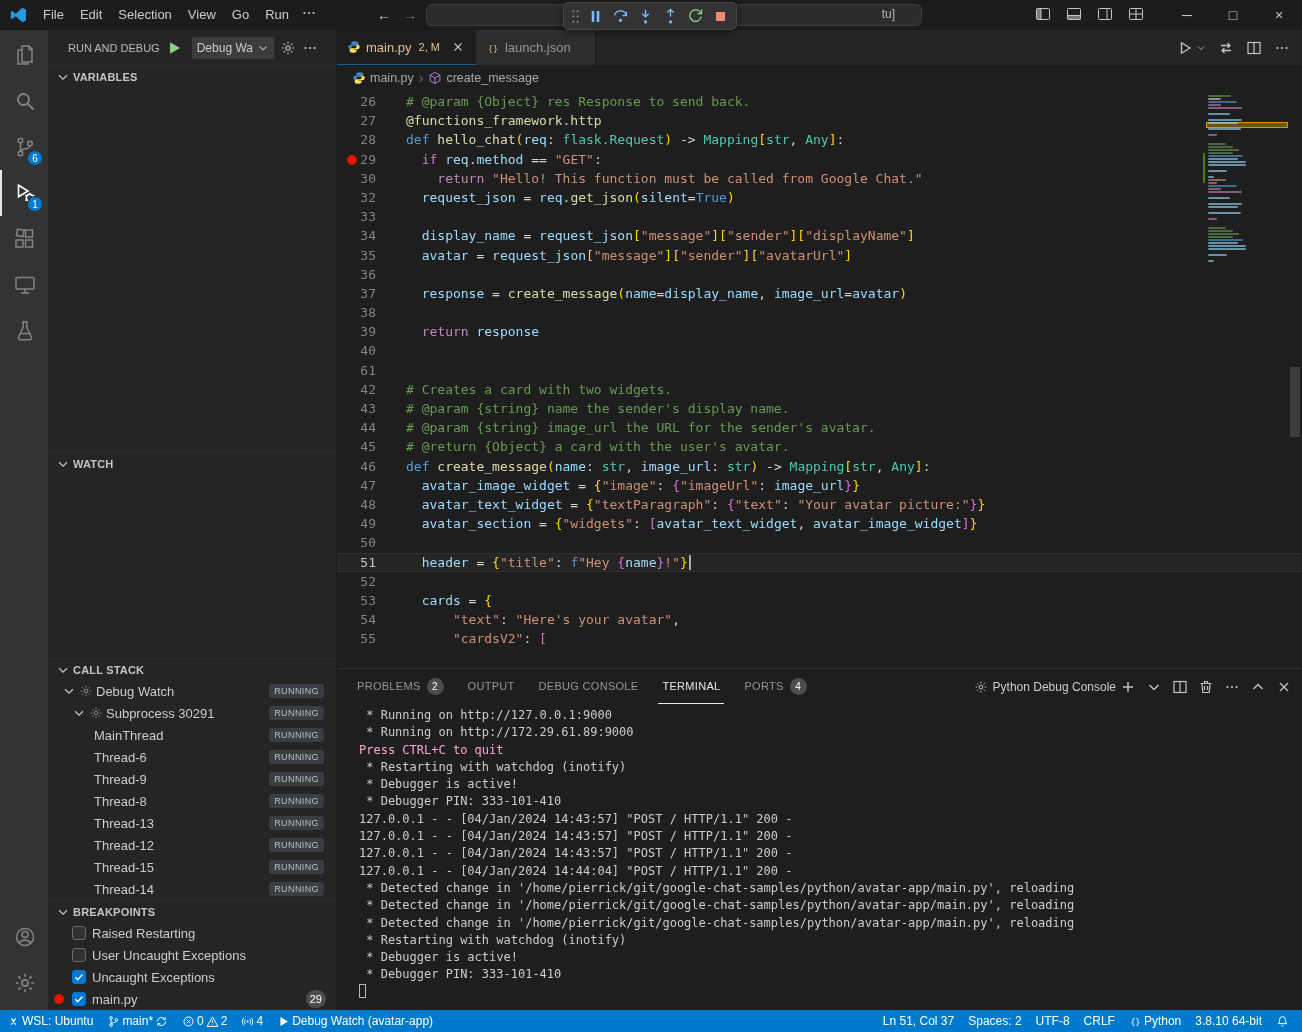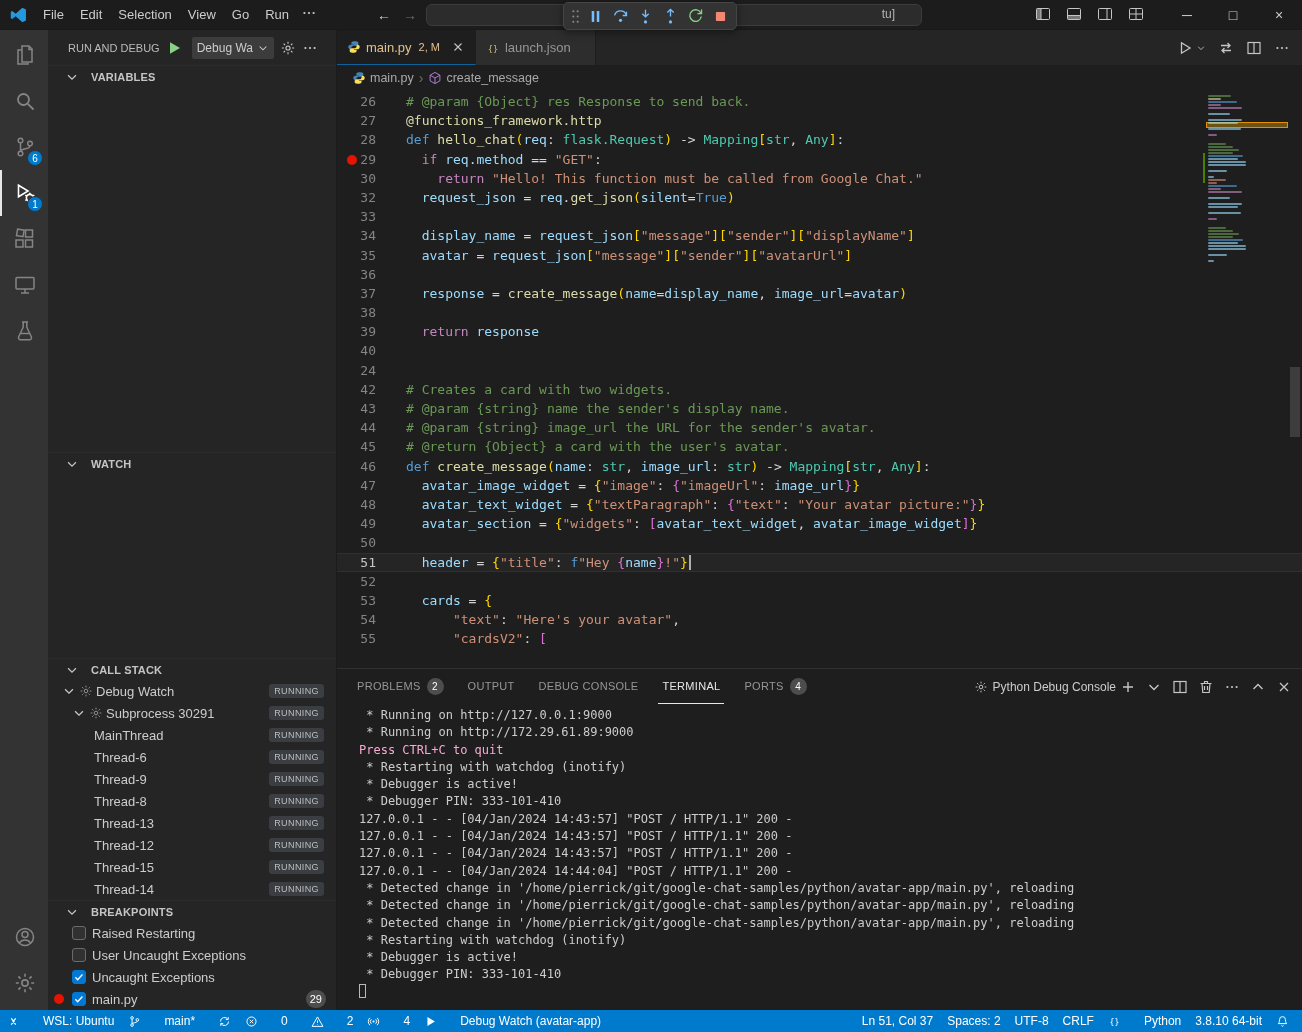--- a/index.html
+++ b/index.html
@@ -43,21 +43,21 @@
   font-size:10px;display:flex;align-items:center;justify-content:center;padding:0 3px;border:1px solid #333}
 .ab-bottom{margin-top:auto;padding-bottom:4px;display:flex;flex-direction:column}
 
 
 .sidebar{width:289px;background:#252526;display:flex;flex-direction:column;border-right:1px solid #1b1b1c}
 .sb-head{height:35px;display:flex;align-items:center;gap:6px;padding:0 10px 0 20px}
 .sb-title{font-size:11px;color:#bbbbbb;white-space:nowrap}
 .launch-box{display:flex;align-items:center;gap:4px;background:#3c3c3c;border-radius:2px;height:22px;padding:0 5px;font-size:12px;color:#cccccc;margin-left:4px}
 .hdr-btn{color:#cccccc}
 .sec{border-top:1px solid #2b2b2c;display:flex;flex-direction:column;overflow:hidden}
-.sec-head{height:22px;display:flex;align-items:center;gap:12px;padding-left:17px;font-size:11px;font-weight:700;color:#c5c5c5;letter-spacing:.2px}
+.sec-head{height:22px;display:flex;align-items:center;gap:3px;padding-left:8px;font-size:11px;font-weight:700;color:#c5c5c5;letter-spacing:.2px}
 .sec-body{flex:1}
 #sec-variables{flex:1;min-height:0}
 #sec-watch{height:206px}
 #sec-callstack{height:242px}
 #sec-breakpoints{height:110px}
 .row{height:22px;display:flex;align-items:center;font-size:13px;color:#cccccc;position:relative}
 .cs-row.lvl0{padding-left:14px}.cs-row.lvl1{padding-left:24px}.cs-row.lvl2{padding-left:46px}
 .cs-row .icon{margin-right:3px}
 .cs-label{white-space:nowrap;overflow:hidden;text-overflow:ellipsis}
 .badge-running{margin-left:auto;margin-right:12px;background:#3a3d41;color:#bfbfbf;font-size:9px;padding:2px 5px;border-radius:3px;letter-spacing:.4px;font-weight:400}
@@ -118,21 +118,21 @@
 .panel-actions{display:flex;align-items:center;gap:10px}
 .pa-btn{display:inline-flex}
 .terminal{flex:1;padding:3px 0 0 22px;font-family:"DejaVu Sans Mono",monospace;font-size:12px;line-height:17.3px;white-space:pre;color:#cccccc;overflow:hidden}
 .term-line.warn{color:#f9a8d4;font-weight:normal}
 .term-cursor{display:inline-block;width:7px;height:14px;border:1px solid #b9b9b9;vertical-align:-2px}
 
 
 .statusbar{height:22px;background:#007acc;display:flex;align-items:stretch;color:#fff;font-size:12px}
 #sb-left{display:flex}
 #sb-right{margin-left:auto;display:flex;padding-right:6px}
-.sb-item{display:flex;align-items:center;gap:23px;padding:8px 7px;white-space:nowrap}
+.sb-item{display:flex;align-items:center;gap:2px;padding:8px 7px;white-space:nowrap}
 .sb-item .icon{color:#fff}
 </style>
 </head>
 <body>
 
 <div class="titlebar" data-name="title-bar">
   <span class="icon vscode-logo" data-name="vscode-logo">
       <svg viewBox="0 0 24 24">
         <path fill="#2499de" d="M17.8 2.3L8.9 10.2 4.4 6.7 2.4 7.7v8.6l2 1 4.5-3.5 8.9 7.9 4.8-2.3V4.6z"></path>
       </svg>
@@ -618,21 +618,21 @@
           <div class="code-line" data-name="code-line"><span class="gutter" data-name="line-number">30</span><span class="code-text" data-name="code-text"><span class="tk-pun">    </span><span class="tk-ctrl">return</span><span class="tk-pun"> </span><span class="tk-str">"Hello! This function must be called from Google Chat."</span></span></div>
           <div class="code-line" data-name="code-line"><span class="gutter" data-name="line-number">32</span><span class="code-text" data-name="code-text"><span class="tk-pun">  </span><span class="tk-var">request_json</span><span class="tk-pun"> = </span><span class="tk-var">req</span><span class="tk-pun">.</span><span class="tk-fn">get_json</span><span class="tk-b1">(</span><span class="tk-var">silent</span><span class="tk-pun">=</span><span class="tk-kw">True</span><span class="tk-b1">)</span></span></div>
           <div class="code-line" data-name="code-line"><span class="gutter" data-name="line-number">33</span><span class="code-text" data-name="code-text"></span></div>
           <div class="code-line" data-name="code-line"><span class="gutter" data-name="line-number">34</span><span class="code-text" data-name="code-text"><span class="tk-pun">  </span><span class="tk-var">display_name</span><span class="tk-pun"> = </span><span class="tk-var">request_json</span><span class="tk-b1">[</span><span class="tk-str">"message"</span><span class="tk-b1">][</span><span class="tk-str">"sender"</span><span class="tk-b1">][</span><span class="tk-str">"displayName"</span><span class="tk-b1">]</span></span></div>
           <div class="code-line" data-name="code-line"><span class="gutter" data-name="line-number">35</span><span class="code-text" data-name="code-text"><span class="tk-pun">  </span><span class="tk-var">avatar</span><span class="tk-pun"> = </span><span class="tk-var">request_json</span><span class="tk-b1">[</span><span class="tk-str">"message"</span><span class="tk-b1">][</span><span class="tk-str">"sender"</span><span class="tk-b1">][</span><span class="tk-str">"avatarUrl"</span><span class="tk-b1">]</span></span></div>
           <div class="code-line" data-name="code-line"><span class="gutter" data-name="line-number">36</span><span class="code-text" data-name="code-text"></span></div>
           <div class="code-line" data-name="code-line"><span class="gutter" data-name="line-number">37</span><span class="code-text" data-name="code-text"><span class="tk-pun">  </span><span class="tk-var">response</span><span class="tk-pun"> = </span><span class="tk-fn">create_message</span><span class="tk-b1">(</span><span class="tk-var">name</span><span class="tk-pun">=</span><span class="tk-var">display_name</span><span class="tk-pun">, </span><span class="tk-var">image_url</span><span class="tk-pun">=</span><span class="tk-var">avatar</span><span class="tk-b1">)</span></span></div>
           <div class="code-line" data-name="code-line"><span class="gutter" data-name="line-number">38</span><span class="code-text" data-name="code-text"></span></div>
           <div class="code-line" data-name="code-line"><span class="gutter" data-name="line-number">39</span><span class="code-text" data-name="code-text"><span class="tk-pun">  </span><span class="tk-ctrl">return</span><span class="tk-pun"> </span><span class="tk-var">response</span></span></div>
           <div class="code-line" data-name="code-line"><span class="gutter" data-name="line-number">40</span><span class="code-text" data-name="code-text"></span></div>
-          <div class="code-line" data-name="code-line"><span class="gutter" data-name="line-number">24</span><span class="code-text" data-name="code-text"></span></div>
+          <div class="code-line" data-name="code-line"><span class="gutter" data-name="line-number">61</span><span class="code-text" data-name="code-text"></span></div>
           <div class="code-line" data-name="code-line"><span class="gutter" data-name="line-number">42</span><span class="code-text" data-name="code-text"><span class="tk-cmt"># Creates a card with two widgets.</span></span></div>
           <div class="code-line" data-name="code-line"><span class="gutter" data-name="line-number">43</span><span class="code-text" data-name="code-text"><span class="tk-cmt"># @param {string} name the sender's display name.</span></span></div>
           <div class="code-line" data-name="code-line"><span class="gutter" data-name="line-number">44</span><span class="code-text" data-name="code-text"><span class="tk-cmt"># @param {string} image_url the URL for the sender's avatar.</span></span></div>
           <div class="code-line" data-name="code-line"><span class="gutter" data-name="line-number">45</span><span class="code-text" data-name="code-text"><span class="tk-cmt"># @return {Object} a card with the user's avatar.</span></span></div>
           <div class="code-line" data-name="code-line"><span class="gutter" data-name="line-number">46</span><span class="code-text" data-name="code-text"><span class="tk-kw">def</span><span class="tk-pun"> </span><span class="tk-fn">create_message</span><span class="tk-b1">(</span><span class="tk-var">name</span><span class="tk-pun">: </span><span class="tk-typ">str</span><span class="tk-pun">, </span><span class="tk-var">image_url</span><span class="tk-pun">: </span><span class="tk-typ">str</span><span class="tk-b1">)</span><span class="tk-pun"> -&gt; </span><span class="tk-typ">Mapping</span><span class="tk-b1">[</span><span class="tk-typ">str</span><span class="tk-pun">, </span><span class="tk-typ">Any</span><span class="tk-b1">]</span><span class="tk-pun">:</span></span></div>
           <div class="code-line" data-name="code-line"><span class="gutter" data-name="line-number">47</span><span class="code-text" data-name="code-text"><span class="tk-pun">  </span><span class="tk-var">avatar_image_widget</span><span class="tk-pun"> = </span><span class="tk-b1">{</span><span class="tk-str">"image"</span><span class="tk-pun">: </span><span class="tk-b2">{</span><span class="tk-str">"imageUrl"</span><span class="tk-pun">: </span><span class="tk-var">image_url</span><span class="tk-b2">}</span><span class="tk-b1">}</span></span></div>
           <div class="code-line" data-name="code-line"><span class="gutter" data-name="line-number">48</span><span class="code-text" data-name="code-text"><span class="tk-pun">  </span><span class="tk-var">avatar_text_widget</span><span class="tk-pun"> = </span><span class="tk-b1">{</span><span class="tk-str">"textParagraph"</span><span class="tk-pun">: </span><span class="tk-b2">{</span><span class="tk-str">"text"</span><span class="tk-pun">: </span><span class="tk-str">"Your avatar picture:"</span><span class="tk-b2">}</span><span class="tk-b1">}</span></span></div>
           <div class="code-line" data-name="code-line"><span class="gutter" data-name="line-number">49</span><span class="code-text" data-name="code-text"><span class="tk-pun">  </span><span class="tk-var">avatar_section</span><span class="tk-pun"> = </span><span class="tk-b1">{</span><span class="tk-str">"widgets"</span><span class="tk-pun">: </span><span class="tk-b2">[</span><span class="tk-var">avatar_text_widget</span><span class="tk-pun">, </span><span class="tk-var">avatar_image_widget</span><span class="tk-b2">]</span><span class="tk-b1">}</span></span></div>
           <div class="code-line" data-name="code-line"><span class="gutter" data-name="line-number">50</span><span class="code-text" data-name="code-text"></span></div>
           <div class="code-line active" data-name="code-line"><span class="gutter" data-name="line-number">51</span><span class="code-text" data-name="code-text"><span class="tk-pun">  </span><span class="tk-var">header</span><span class="tk-pun"> = </span><span class="tk-b1">{</span><span class="tk-str">"title"</span><span class="tk-pun">: </span><span class="tk-kw">f</span><span class="tk-str">"Hey </span><span class="tk-b2">{</span><span class="tk-var">name</span><span class="tk-b2">}</span><span class="tk-str">!"</span><span class="tk-b1">}</span><span class="cursor" data-name="text-cursor"></span></span></div>

